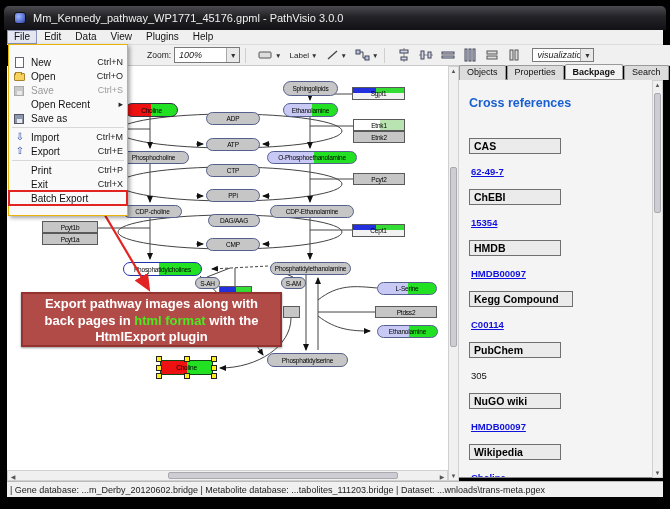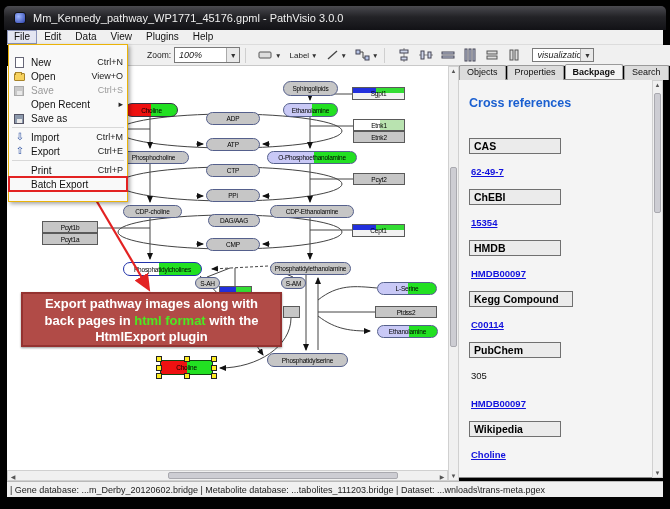--- a/index.html
+++ b/index.html
@@ -323,21 +323,21 @@
           <span class="ic-page"></span>
         </div>
         <div class="fm-label">New</div>
         <div class="fm-short">Ctrl+N</div>
       </div>
       <div class="fm-item">
         <div class="fm-icon">
           <span class="ic-folder"></span>
         </div>
         <div class="fm-label">Open</div>
-        <div class="fm-short">View+O</div>
+        <div class="fm-short">Ctrl+O</div>
       </div>
       <div class="fm-item disabled">
         <div class="fm-icon">
           <span class="ic-disk gray"></span>
         </div>
         <div class="fm-label">Save</div>
         <div class="fm-short">Ctrl+S</div>
       </div>
       <div class="fm-item">
         <div class="fm-icon"></div>
@@ -364,20 +364,25 @@
           <span class="ic-arrow">⇧</span>
         </div>
         <div class="fm-label">Export</div>
         <div class="fm-short">Ctrl+E</div>
       </div>
       <div class="fm-sep"></div>
       <div class="fm-item">
         <div class="fm-icon"></div>
         <div class="fm-label">Print</div>
         <div class="fm-short">Ctrl+P</div>
+      </div>
+      <div class="fm-item">
+        <div class="fm-icon"></div>
+        <div class="fm-label">Exit</div>
+        <div class="fm-short">Ctrl+X</div>
       </div>
       <div class="fm-item highlighted">
         <div class="fm-icon"></div>
         <div class="fm-label">Batch Export</div>
         <div class="fm-short"></div>
       </div>
     </div>
 
   <div class="sb" id="hscroll">
     <span class="arr l">◀</span>
@@ -398,21 +403,21 @@
       <div class="tab">Legend</div>
     </div>
   <div id="side-panel">
     <div id="bp-title">Cross references</div>
     <div id="bp-sections">
         <div class="bp-section"><div class="bp-head">CAS</div><div class="bp-val">62-49-7</div></div>
         <div class="bp-section"><div class="bp-head">ChEBI</div><div class="bp-val">15354</div></div>
         <div class="bp-section"><div class="bp-head">HMDB</div><div class="bp-val">HMDB00097</div></div>
         <div class="bp-section"><div class="bp-head wide">Kegg Compound</div><div class="bp-val">C00114</div></div>
         <div class="bp-section"><div class="bp-head">PubChem</div><div class="bp-val plain">305</div></div>
-        <div class="bp-section"><div class="bp-val">HMDB00097</div></div>
+        <div class="bp-section"><div class="bp-head">NuGO wiki</div><div class="bp-val">HMDB00097</div></div>
         <div class="bp-section"><div class="bp-head">Wikipedia</div><div class="bp-val">Choline</div></div>
       </div>
 
   </div>
   <div class="sb" id="sbvscroll">
     <span class="arr u">▲</span>
     <div class="thumb"></div>
     <span class="arr d">▼</span>
   </div>
 

